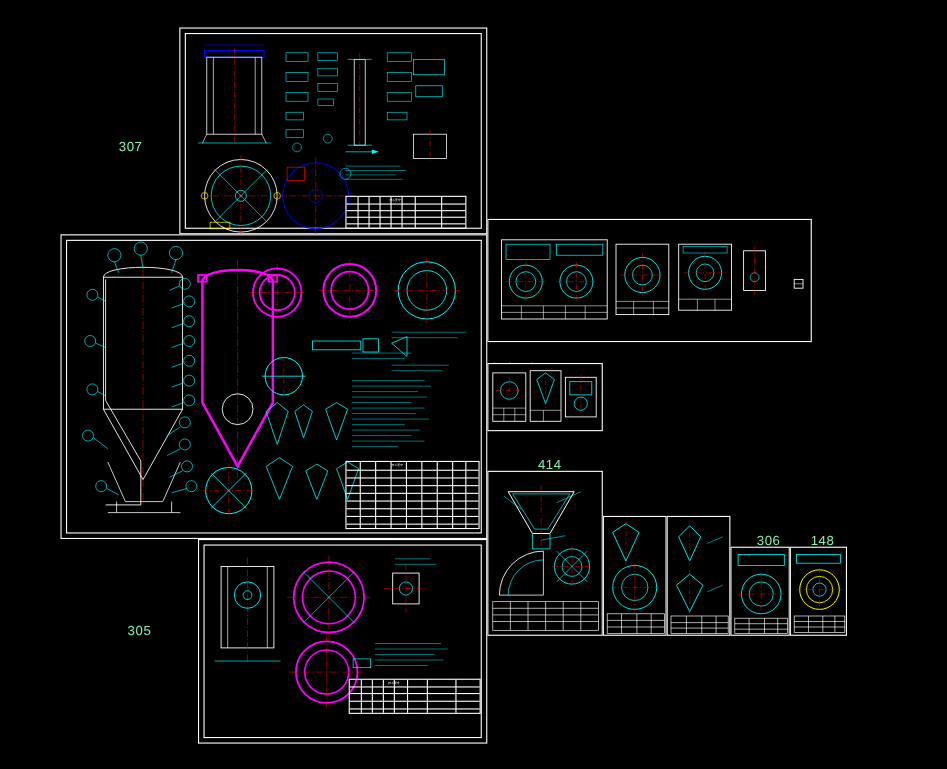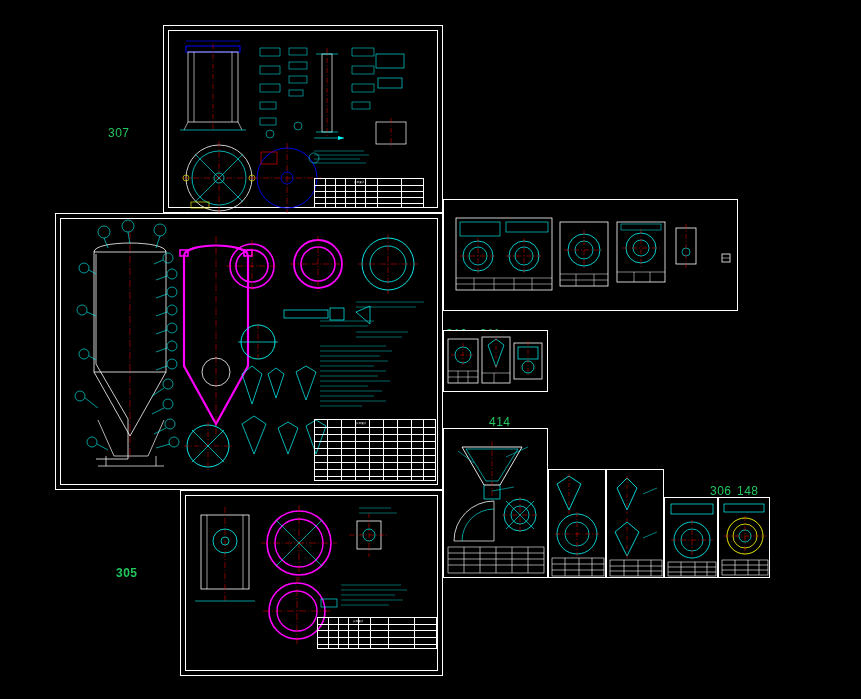--- a/index.html
+++ b/index.html
@@ -1,19 +1,19 @@
 <!DOCTYPE html>
 <html><head>
 <meta charset="utf-8">
 <style>
   html,body{margin:0;padding:0;background:#000;}
   body{width:861px;height:699px;overflow:hidden;font-family:"Liberation Sans",sans-serif;}
   #stage{position:relative;width:861px;height:699px;background:#000;}
 
-  .label{position:absolute;color:#22c55e;font-size:12px;letter-spacing:.5px;font-family:"Liberation Sans",sans-serif;white-space:nowrap;}
+  .label{position:absolute;color:#86efac;font-size:12px;letter-spacing:.5px;font-family:"Liberation Sans",sans-serif;white-space:nowrap;}
 
   .sheet{position:absolute;border:1px solid #fff;box-sizing:border-box;background:#000;}
   .inner{position:absolute;border:1px solid #fff;box-sizing:border-box;}
 
   .tinytext{position:absolute;color:#00ffff;font-size:2.6px;line-height:3.4px;font-family:"Liberation Sans",sans-serif;white-space:pre;}
   .tinytext.w{color:#ffffff;}
 
   .tblock{position:absolute;border:1px solid #ffffff;box-sizing:border-box;}
   .tblock .row{position:absolute;left:0;right:0;border-top:1px solid #ffffff;height:0;}
   .tblock .col{position:absolute;top:0;bottom:0;border-left:1px solid #ffffff;width:0;}
@@ -30,23 +30,23 @@
   <div class="label" style="left:559px;top:198px;">315</div>
   <div class="label" style="left:620px;top:198px;">313</div>
   <div class="label" style="left:667px;top:198px;">303</div>
   <div class="label" style="left:707px;top:198px;">304</div>
   <div class="label" style="left:446px;top:327px;">310</div>
   <div class="label" style="left:480px;top:327px;">311</div>
   <div class="label" style="left:521px;top:330px;">312</div>
   <div class="label" style="left:489px;top:415px;">414</div>
   <div class="label" style="left:556px;top:472px;">302</div>
   <div class="label" style="left:613px;top:468px;">309</div>
-  <div class="label" style="left:688px;top:484px;margin-left:22px;">306</div>
+  <div class="label" style="left:688px;top:484px;">306</div>
   <div class="label" style="left:737px;top:484px;">148</div>
-  <div class="label" style="left:116px;top:566px;font-weight:bold;">305</div>
+  <div class="label" style="left:116px;top:566px;">305</div>
 
   <div class="sheet" style="left:163px;top:25px;width:280px;height:188px;">
     <div class="inner" style="left:4px;top:4px;right:4px;bottom:4px;"></div>
 
     <svg width="280" height="188">
 
       <rect x="22" y="20" width="54" height="6" fill="none" stroke="#0000ff" stroke-width="1"></rect>
       <rect x="24" y="26" width="50" height="70" fill="none" stroke="#ffffff" stroke-width="0.7"></rect>
       <line x1="30" y1="26" x2="30" y2="96" stroke="#ffffff" stroke-width="0.6"></line>
       <line x1="68" y1="26" x2="68" y2="96" stroke="#ffffff" stroke-width="0.6"></line>

